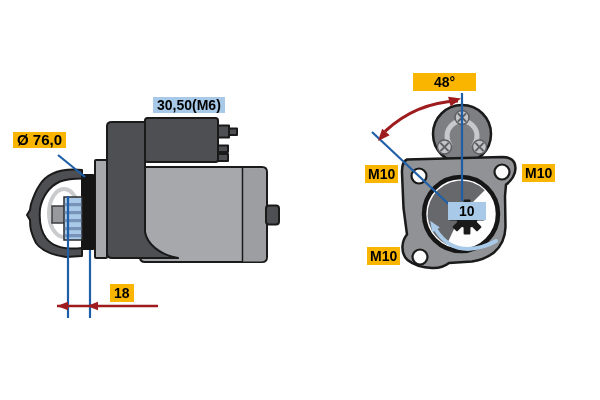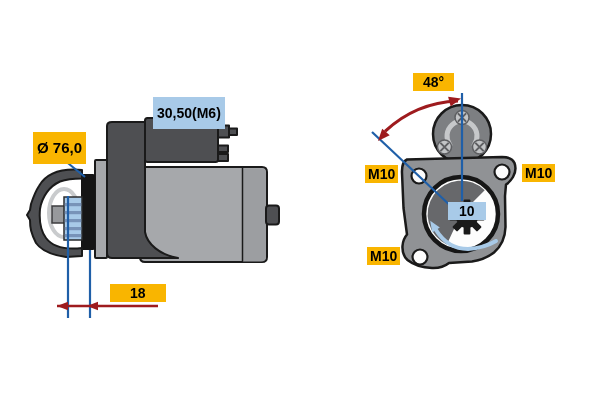--- a/index.html
+++ b/index.html
@@ -11,24 +11,24 @@
   .red-arc{stroke:var(--arrow-dark-red,#9E1B1E);stroke-width:3.2;fill:none;}
   .red-fill{fill:var(--arrow-dark-red,#9E1B1E);stroke:none;}
   .part-dark{fill:var(--part-dark-gray,#4E4F52);stroke:#1a1a1a;stroke-width:2;stroke-linejoin:round;}
   .part-light{fill:var(--part-light-gray,#A6A8AB);stroke:#1a1a1a;stroke-width:2;stroke-linejoin:round;}
   .flange-fill{fill:var(--flange-gray,#909295);stroke:#1a1a1a;stroke-width:2.5;stroke-linejoin:round;}
   .bolt-head{fill:#C2C4C6;stroke:#5E5F62;stroke-width:1.5;}
   .bolt-slot{stroke:#5E5F62;stroke-width:2;fill:none;stroke-linecap:round;}
   .lb-arc{stroke:var(--highlight-blue,#A8CAE8);stroke-width:4;fill:none;stroke-linecap:round;}
   .lb-fill{fill:var(--highlight-blue,#A8CAE8);stroke:none;}
   .label{position:absolute;font-weight:bold;color:#000;white-space:nowrap;
-         line-height:16px;padding:8px 4px;}
+         line-height:16px;padding:0 4px;}
   .label.yellow{background:var(--highlight-yellow,#F9B500);}
   .label.blue{background:var(--highlight-blue,#A8CAE8);}
-  .fs15{font-size:15px;margin-left:20px;} .fs14{font-size:14px;}
+  .fs15{font-size:15px;} .fs14{font-size:14px;}
 </style>
 </head>
 <body>
 
 <div class="stage">
 
 <svg width="600" height="400" viewBox="0 0 600 400">
 
   <g>
 
@@ -133,23 +133,23 @@
       <polygon class="red-fill" points="461,98.5 450.7,106.5 448.1,96.8"></polygon>
       <polygon class="red-fill" points="378,141 389.7,135.3 382.2,128.7"></polygon>
     </g>
   </g>
 </svg>
 
 <div class="label yellow fs15" style="left:13px;top:132px;">Ø 76,0</div>
 
 <div class="label blue fs14" style="left:153px;top:97px;">30,50(M6)</div>
 
-<div class="label yellow fs14" style="left:110px;top:284px;padding:1px 20px;">18</div>
+<div class="label yellow fs14" style="left:110px;top:284px;padding:1px 4px;">18</div>
 
-<div class="label yellow fs14" style="left:413px;top:73px;padding:1px 10px;">48°</div>
+<div class="label yellow fs14" style="left:413px;top:73px;padding:1px 21px;">48°</div>
 
 <div class="label yellow fs14" style="left:365px;top:165px;padding:1px 3px;">M10</div>
 
 <div class="label yellow fs14" style="left:522px;top:164px;padding:1px 3px;">M10</div>
 
 <div class="label yellow fs14" style="left:367px;top:247px;padding:1px 3px;">M10</div>
 
 <div class="label blue fs14" style="left:448px;top:202px;padding:1px 11px;">10</div>
 
 </div>

